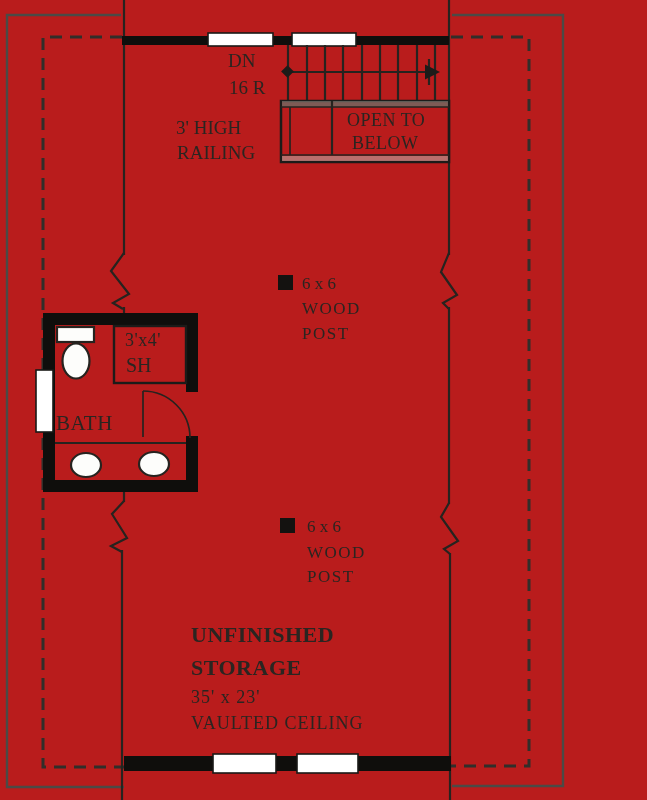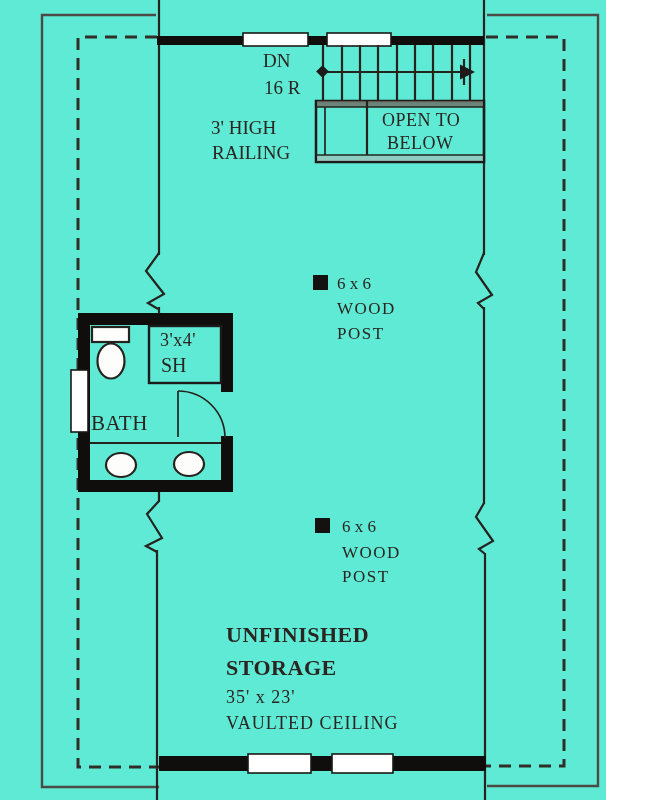--- a/index.html
+++ b/index.html
@@ -1,18 +1,18 @@
 <!DOCTYPE html>
 <html><head>
 <meta charset="utf-8">
 <style>
   html,body{margin:0;padding:0;background:#ffffff;}
   .page{
-    position:relative;width:571px;height:800px;background:#5eead4;
-    font-family:"Liberation Serif","DejaVu Serif",serif;overflow:hidden;padding-left:35px;
+    position:relative;width:647px;height:800px;background:#b91c1c;
+    font-family:"Liberation Serif","DejaVu Serif",serif;overflow:hidden;
   }
   svg text{
     font-family:"Liberation Serif","DejaVu Serif",serif;
     fill:#2a2521;
   }
   .t19{font-size:19px;}
   .t18{font-size:18px;letter-spacing:0.5px;}
   .t17{font-size:17px;letter-spacing:1.5px;}
   .t17a{font-size:17px;}
   .t20{font-size:20px;}

